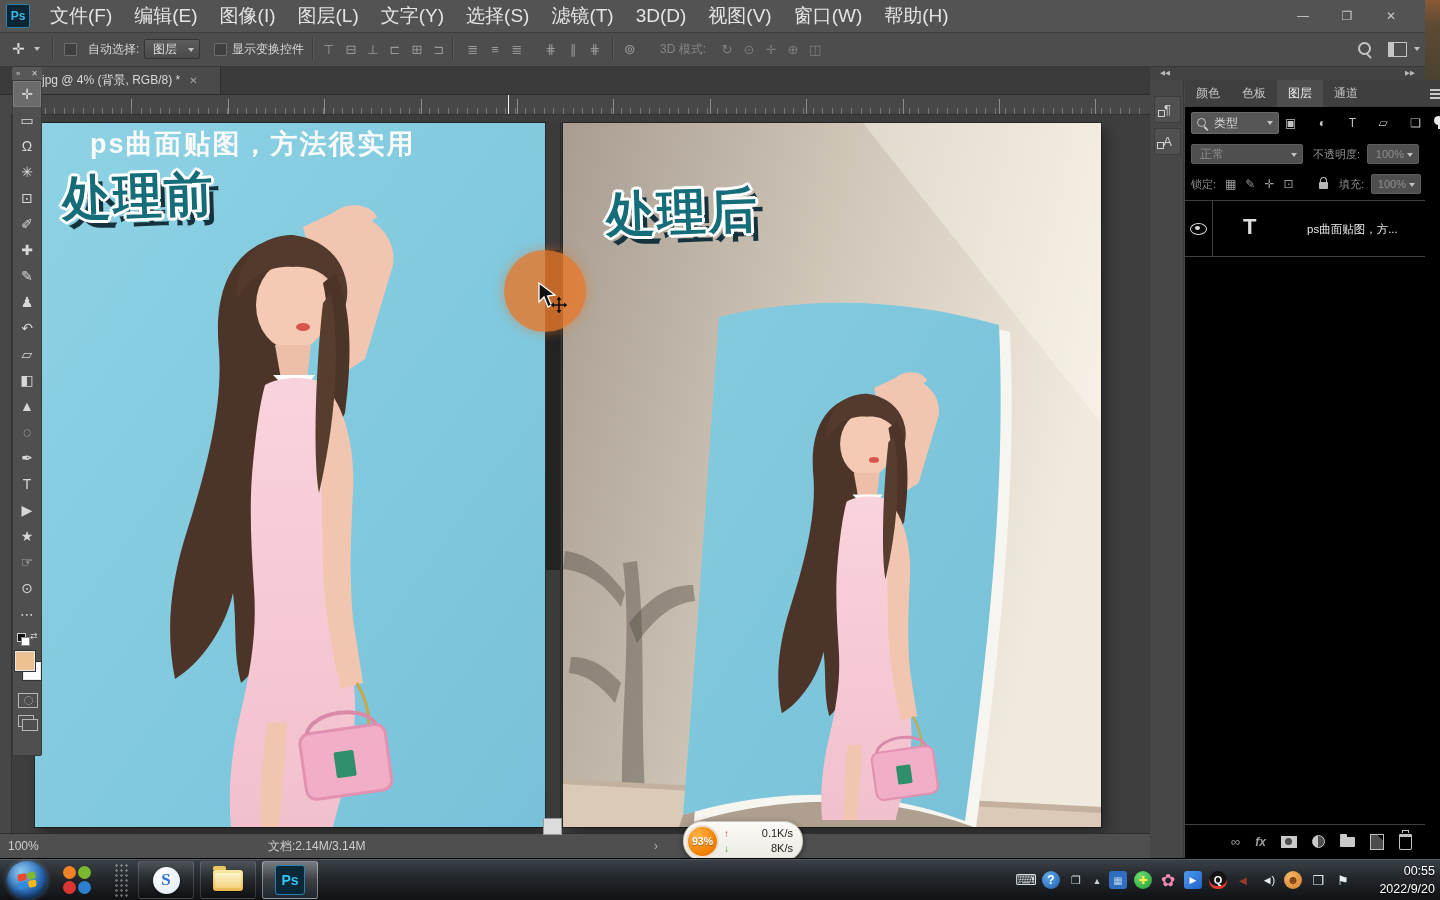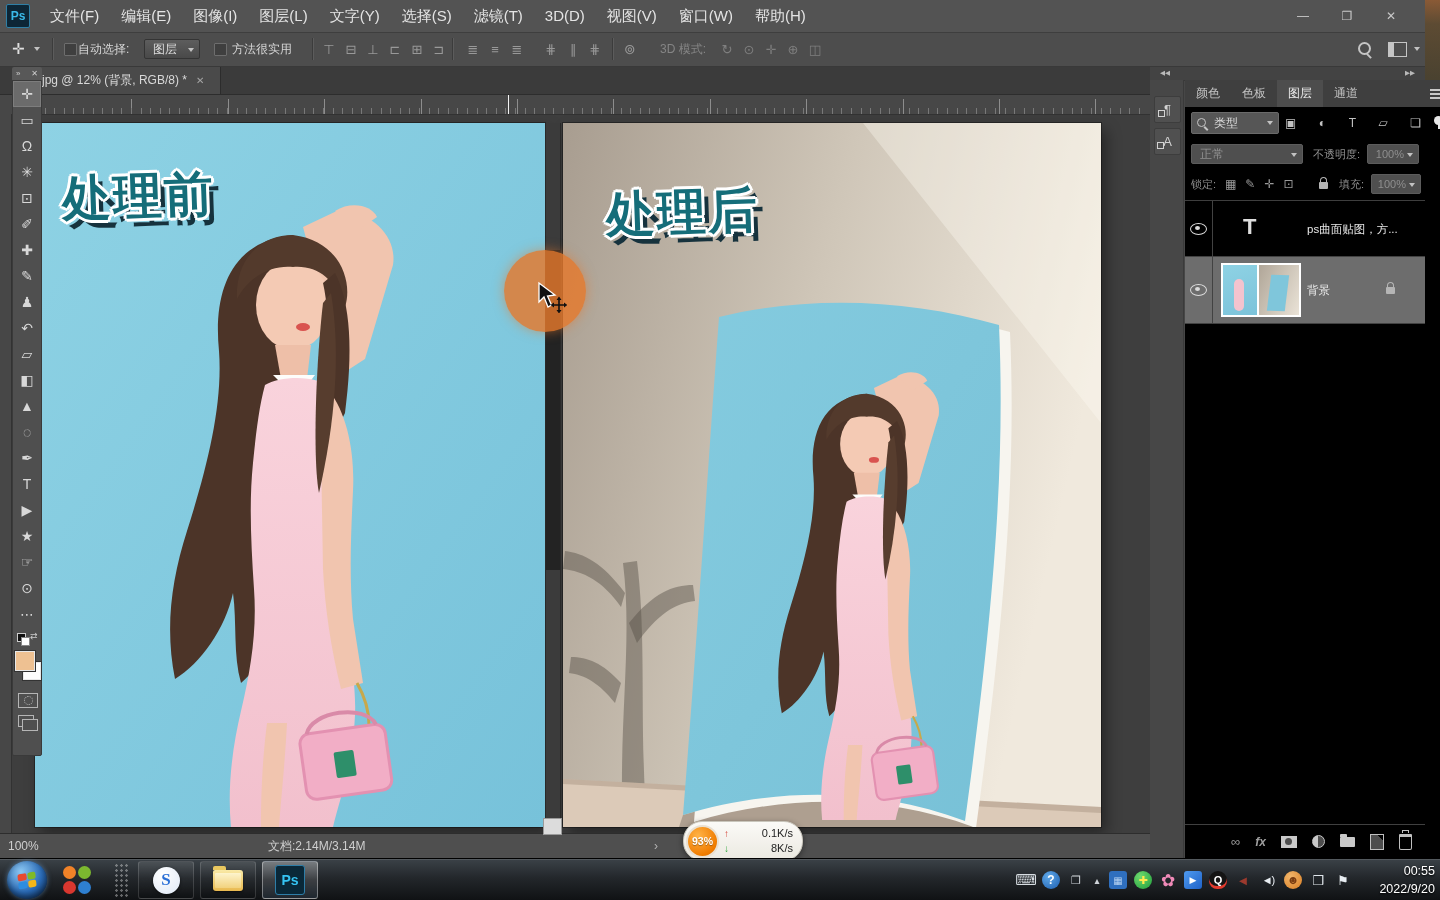--- a/index.html
+++ b/index.html
@@ -4,21 +4,21 @@
 <style>
   html,body{margin:0;padding:0;background:#222}
   #app{position:relative;width:1440px;height:900px;overflow:hidden;background:#4e4e4e;
        font-family:"Liberation Sans","DejaVu Sans",sans-serif;cursor:default}
   
   .menubar{position:absolute;left:0;top:0;width:1425px;height:32px;background:#535353;
            border-bottom:1px solid #3e3e3e;display:flex;align-items:center;z-index:40}
   .ps-logo{width:22px;height:22px;margin:0 9px 0 6px;background:#0d2636;color:#3ab9e8;font-size:12px;
            font-weight:bold;display:flex;align-items:center;justify-content:center;border:1px solid #2f7fa5;border-radius:2px}
   .menus{display:flex}
-  .menu-item{padding:0 11px;font-size:15px;color:#e4e4e4;line-height:32px;white-space:nowrap}
+  .menu-item{padding:0 11px;font-size:19px;color:#e4e4e4;line-height:32px;white-space:nowrap}
   .wincontrols{margin-left:auto;display:flex;gap:16px;padding-right:20px}
   .winbtn{width:28px;text-align:center;color:#c9c9c9;font-size:12px;line-height:32px}
   
   .obar{position:absolute;left:0;top:32px;width:1425px;height:34px;background:#4d4d4d;border-bottom:1px solid #393939;z-index:39}
   .obar .olabel{position:absolute;top:0;line-height:34px;font-size:12px;color:#d6d6d6;white-space:nowrap}
   .obar .dim{color:#858585}
   .vsep{position:absolute;top:6px;width:1px;height:22px;background:#3c3c3c;border-right:1px solid #5c5c5c}
   .checkbox{position:absolute;top:11px;width:11px;height:11px;background:#3f3f3f;border:1px solid #6d6d6d;border-radius:1px}
   .dropdown{position:absolute;top:7px;height:20px;background:linear-gradient(#5d5d5d,#494949);
             border:1px solid #343434;border-radius:2px;color:#ddd;font-size:12px;
@@ -229,27 +229,27 @@
       <span class="winbtn">❐</span>
       <span class="winbtn">✕</span>
     </div>
   </div>
 
   <div class="obar">
     <span class="tool-opt">✛</span>
     <span class="dd-arrow" style="left:34px;top:15px"></span>
     <div class="vsep" style="left:52px"></div>
     <div class="checkbox" style="left:64px"></div>
-    <span class="olabel" style="left:78px">自动选择:</span>
+    <span class="olabel" style="left:88px">自动选择:</span>
     <div class="dropdown" style="left:144px;width:56px">
       <span>图层</span>
       <span class="dd-arrow"></span>
     </div>
     <div class="checkbox" style="left:214px"></div>
-    <span class="olabel" style="left:232px">方法很实用</span>
+    <span class="olabel" style="left:232px">显示变换控件</span>
     <div class="vsep" style="left:312px"></div>
     <div class="ogroup" style="left:318px">
 
     <span class="oicon">⊤</span>
         <span class="oicon">⊟</span>
         <span class="oicon">⊥</span>
       </div>
     <div class="ogroup" style="left:384px">
 
     <span class="oicon">⊏</span>
@@ -280,21 +280,21 @@
         <span class="oicon" style="color:#7f7f7f">⊕</span>
         <span class="oicon" style="color:#7f7f7f">◫</span>
       </div>
     <div class="search-ic" style="left:1358px;top:10px"></div>
     <div class="ws-ic" style="left:1388px;top:10px"></div>
     <span class="dd-arrow" style="left:1414px;top:15px"></span>
   </div>
 
   <div class="tabbar"></div>
   <div class="doctab">
-    <span>jpg @ 12% (背景, RGB/8) *</span>
+    <span>jpg @ 4% (背景, RGB/8) *</span>
     <span class="close">✕</span>
   </div>
 
   <div class="hruler">
     <div class="hticks-major" style="left:35px;top:5px;position:absolute"></div>
     <div class="hticks-minor" style="left:35px;top:14px;position:absolute"></div>
   </div>
   <div class="hnums">
 
   <span class="hnum">1</span>
@@ -392,20 +392,21 @@
       </g>
       <path d="M0 656 L538 684 L538 704 L0 704 Z" fill="#dccab8"></path>
       <path d="M0 656 L538 684 L538 690 L0 661 Z" fill="rgba(120,100,80,.25)"></path>
       <path d="M120 692 C204 666 308 662 402 698 L410 704 L116 704 Z" fill="rgba(90,80,70,.35)"></path>
       <path d="M160 196 C250 174 350 178 440 204 C446 340 436 480 406 700 C312 664 208 668 124 694 C138 520 150 330 160 196 Z" fill="#f7f5ef" transform="translate(7 5)"></path>
       <path d="M156 194 C246 172 346 176 436 202 C442 338 432 478 402 698 C308 662 204 666 120 692 C134 518 146 328 156 194 Z" fill="url(#sheetG)"></path>
       <use href="#model" xlink:href="#model" transform="translate(118 190) scale(0.72)"></use>
     </svg>
   </div>
 
+  <div class="heading-main">ps曲面贴图，方法很实用</div>
   <div class="stamp stamp-before">处理前</div>
   <div class="stamp stamp-after">处理后</div>
 
   <div class="cursor-hl"></div>
   <svg class="cursor-svg" width="32" height="32">
     <path d="M4 2 L4 21 L9 16 L13 26 L16.5 24 L12.5 15 L20 14 Z" fill="#111" stroke="#fff" stroke-width="1.3"></path>
     <g stroke="#111" stroke-width="1.6">
       <path d="M24 18 L24 30 M18 24 L30 24"></path>
       <path d="M24 15.5 L26.5 19 L21.5 19 Z M24 32.5 L26.5 29 L21.5 29 Z M15.5 24 L19 21.5 L19 26.5 Z M32.5 24 L29 21.5 L29 26.5 Z" fill="#111" stroke="none"></path>
     </g>
@@ -536,31 +537,20 @@
       </div>
       <div class="pdivider"></div>
 
       <div class="layerrow row-text">
         <div class="eyecell">
             <div class="eye"></div>
           </div>
         <span class="t-thumb">T</span>
         <span class="lname">ps曲面贴图，方...</span>
       </div>
-      <div class="layerrow row-bg">
-        <div class="eyecell">
-            <div class="eye"></div>
-          </div>
-        <div class="thumbwrap">
-          <div class="mini1"></div>
-          <div class="mini2"></div>
-        </div>
-        <span class="lname">背景</span>
-        <div class="padlock row-lock"></div>
-      </div>
 
       <div class="pbottom">
         <span class="linkg">∞</span>
         <span class="fx">fx</span>
         <div class="maskic"></div>
         <div class="adjic"></div>
         <div class="folder-ic"></div>
         <div class="newlayer-ic"></div>
         <div class="trash-ic"></div>
       </div>

